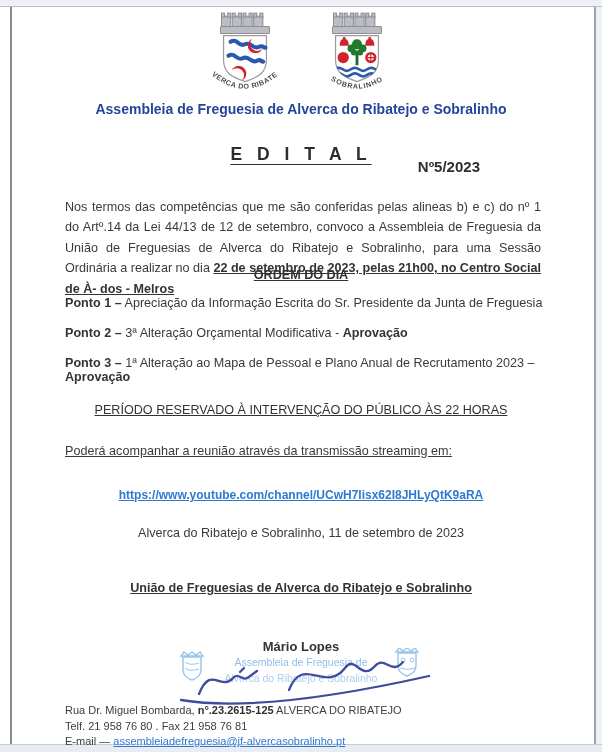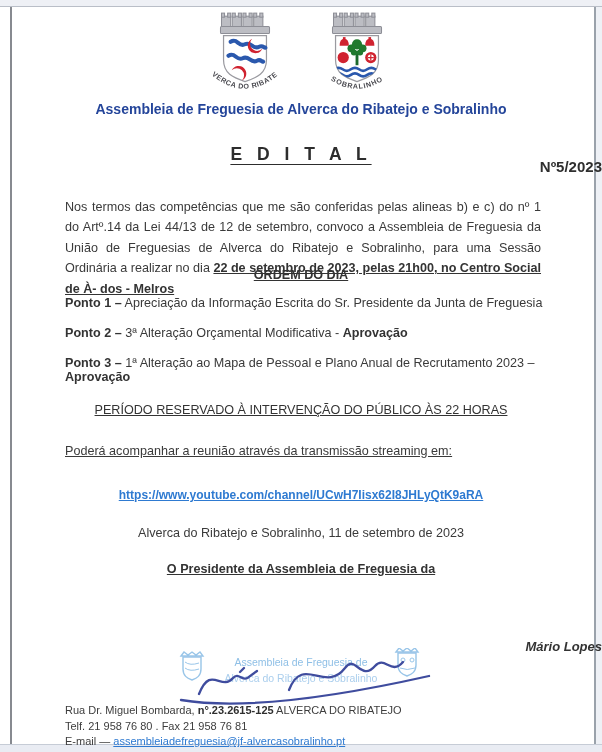--- a/index.html
+++ b/index.html
@@ -18,36 +18,36 @@
   .frame-bottom-band{position:absolute;left:0;top:745px;width:602px;height:7px;background:#e9ecf3;}
 
   .abs{position:absolute;}
   .center{width:602px;text-align:center;}
 
   .emblems{top:8px;left:0;width:602px;display:flex;justify-content:center;gap:8px;}
   .org-title{top:101px;font-size:14px;font-weight:bold;color:#24459a;}
   .edital{top:132px;font-size:17.5px;font-weight:bold;letter-spacing:5px;color:#2d2d2d;
           text-decoration:underline;text-underline-offset:4px;}
   .edital-wrap{top:144px;}
-  .doc-num{top:158px;width:602px;text-align:right;box-sizing:border-box;
+  .doc-num{top:158px;width:602px;text-align:right;padding-right:122px;box-sizing:border-box;
            font-size:15px;font-weight:bold;color:#2f2f2f;}
   .intro{top:184px;left:65px;width:476px;font-size:12.6px;line-height:20.5px;text-align:justify;color:#3a3a3a;}
   .bold-ul{font-weight:bold;text-decoration:underline;color:#333;}
   .ordem{top:268px;font-size:12.6px;font-weight:bold;text-decoration:underline;color:#333;}
   .agenda-item{left:65px;width:480px;font-size:12.6px;color:#3a3a3a;}
   .agenda-item .lbl{font-weight:bold;color:#333;}
   .agenda-item .sfx{font-weight:bold;color:#333;margin-top:29px;}
   .periodo{top:403px;font-size:12.6px;font-weight:normal;text-decoration:underline;color:#333;}
   .streamline{top:444px;left:65px;font-size:12.6px;text-decoration:underline;color:#3a3a3a;}
   .ytlink{top:485px;}
   .ytlink a{font-size:12px;font-weight:bold;color:#2e7ad1;text-decoration:underline;}
   .dateline{top:526px;font-size:12.6px;color:#3a3a3a;}
   .president{top:560px;font-size:12.6px;font-weight:bold;line-height:19px;color:#333;}
   .president span{text-decoration:underline;}
-  .signer{top:639px;font-size:13px;font-weight:bold;font-style:italic;color:#333;text-align:right;}
+  .signer{top:639px;font-size:13px;font-weight:bold;color:#333;}
   .sig-area{top:648px;left:141px;width:320px;height:62px;}
   .footer{top:703px;left:65px;font-size:11px;line-height:15.5px;color:#3d3d3d;}
   .footer b{color:#2f2f2f;}
   .footer a{color:#2e7ad1;text-decoration:underline;}
 
   svg text{font-family:"Liberation Sans", sans-serif;}
 </style>
 </head>
 <body>
 
@@ -168,21 +168,22 @@
 
 <div class="abs streamline">Poderá acompanhar a reunião através da transmissão streaming em:</div>
 
 <div class="abs center ytlink">
   <a href="#">https://www.youtube.com/channel/UCwH7Iisx62I8JHLyQtK9aRA</a>
 </div>
 
 <div class="abs center dateline">Alverca do Ribatejo e Sobralinho, 11 de setembro de 2023</div>
 
 <div class="abs center president">
-  <span>O Presidente da Assembleia de Freguesia da</span><br>
+  <br>
+  <span>União de Freguesias de Alverca do Ribatejo e Sobralinho</span>
 </div>
 
 <div class="abs center signer">Mário Lopes</div>
 
 <div class="abs sig-area">
   <svg width="320" height="62" viewBox="0 0 320 62">
 
     <g stroke="#8ebfe6" stroke-width="1.4" fill="none" opacity="0.9">
       <path d="M40,8 l3,-4 4,3 4,-3 4,3 4,-3 3,4 z"></path>
       <path d="M42,9 h18 v12 c0,7 -4,9 -9,11 c-5,-2 -9,-4 -9,-11 z"></path>

